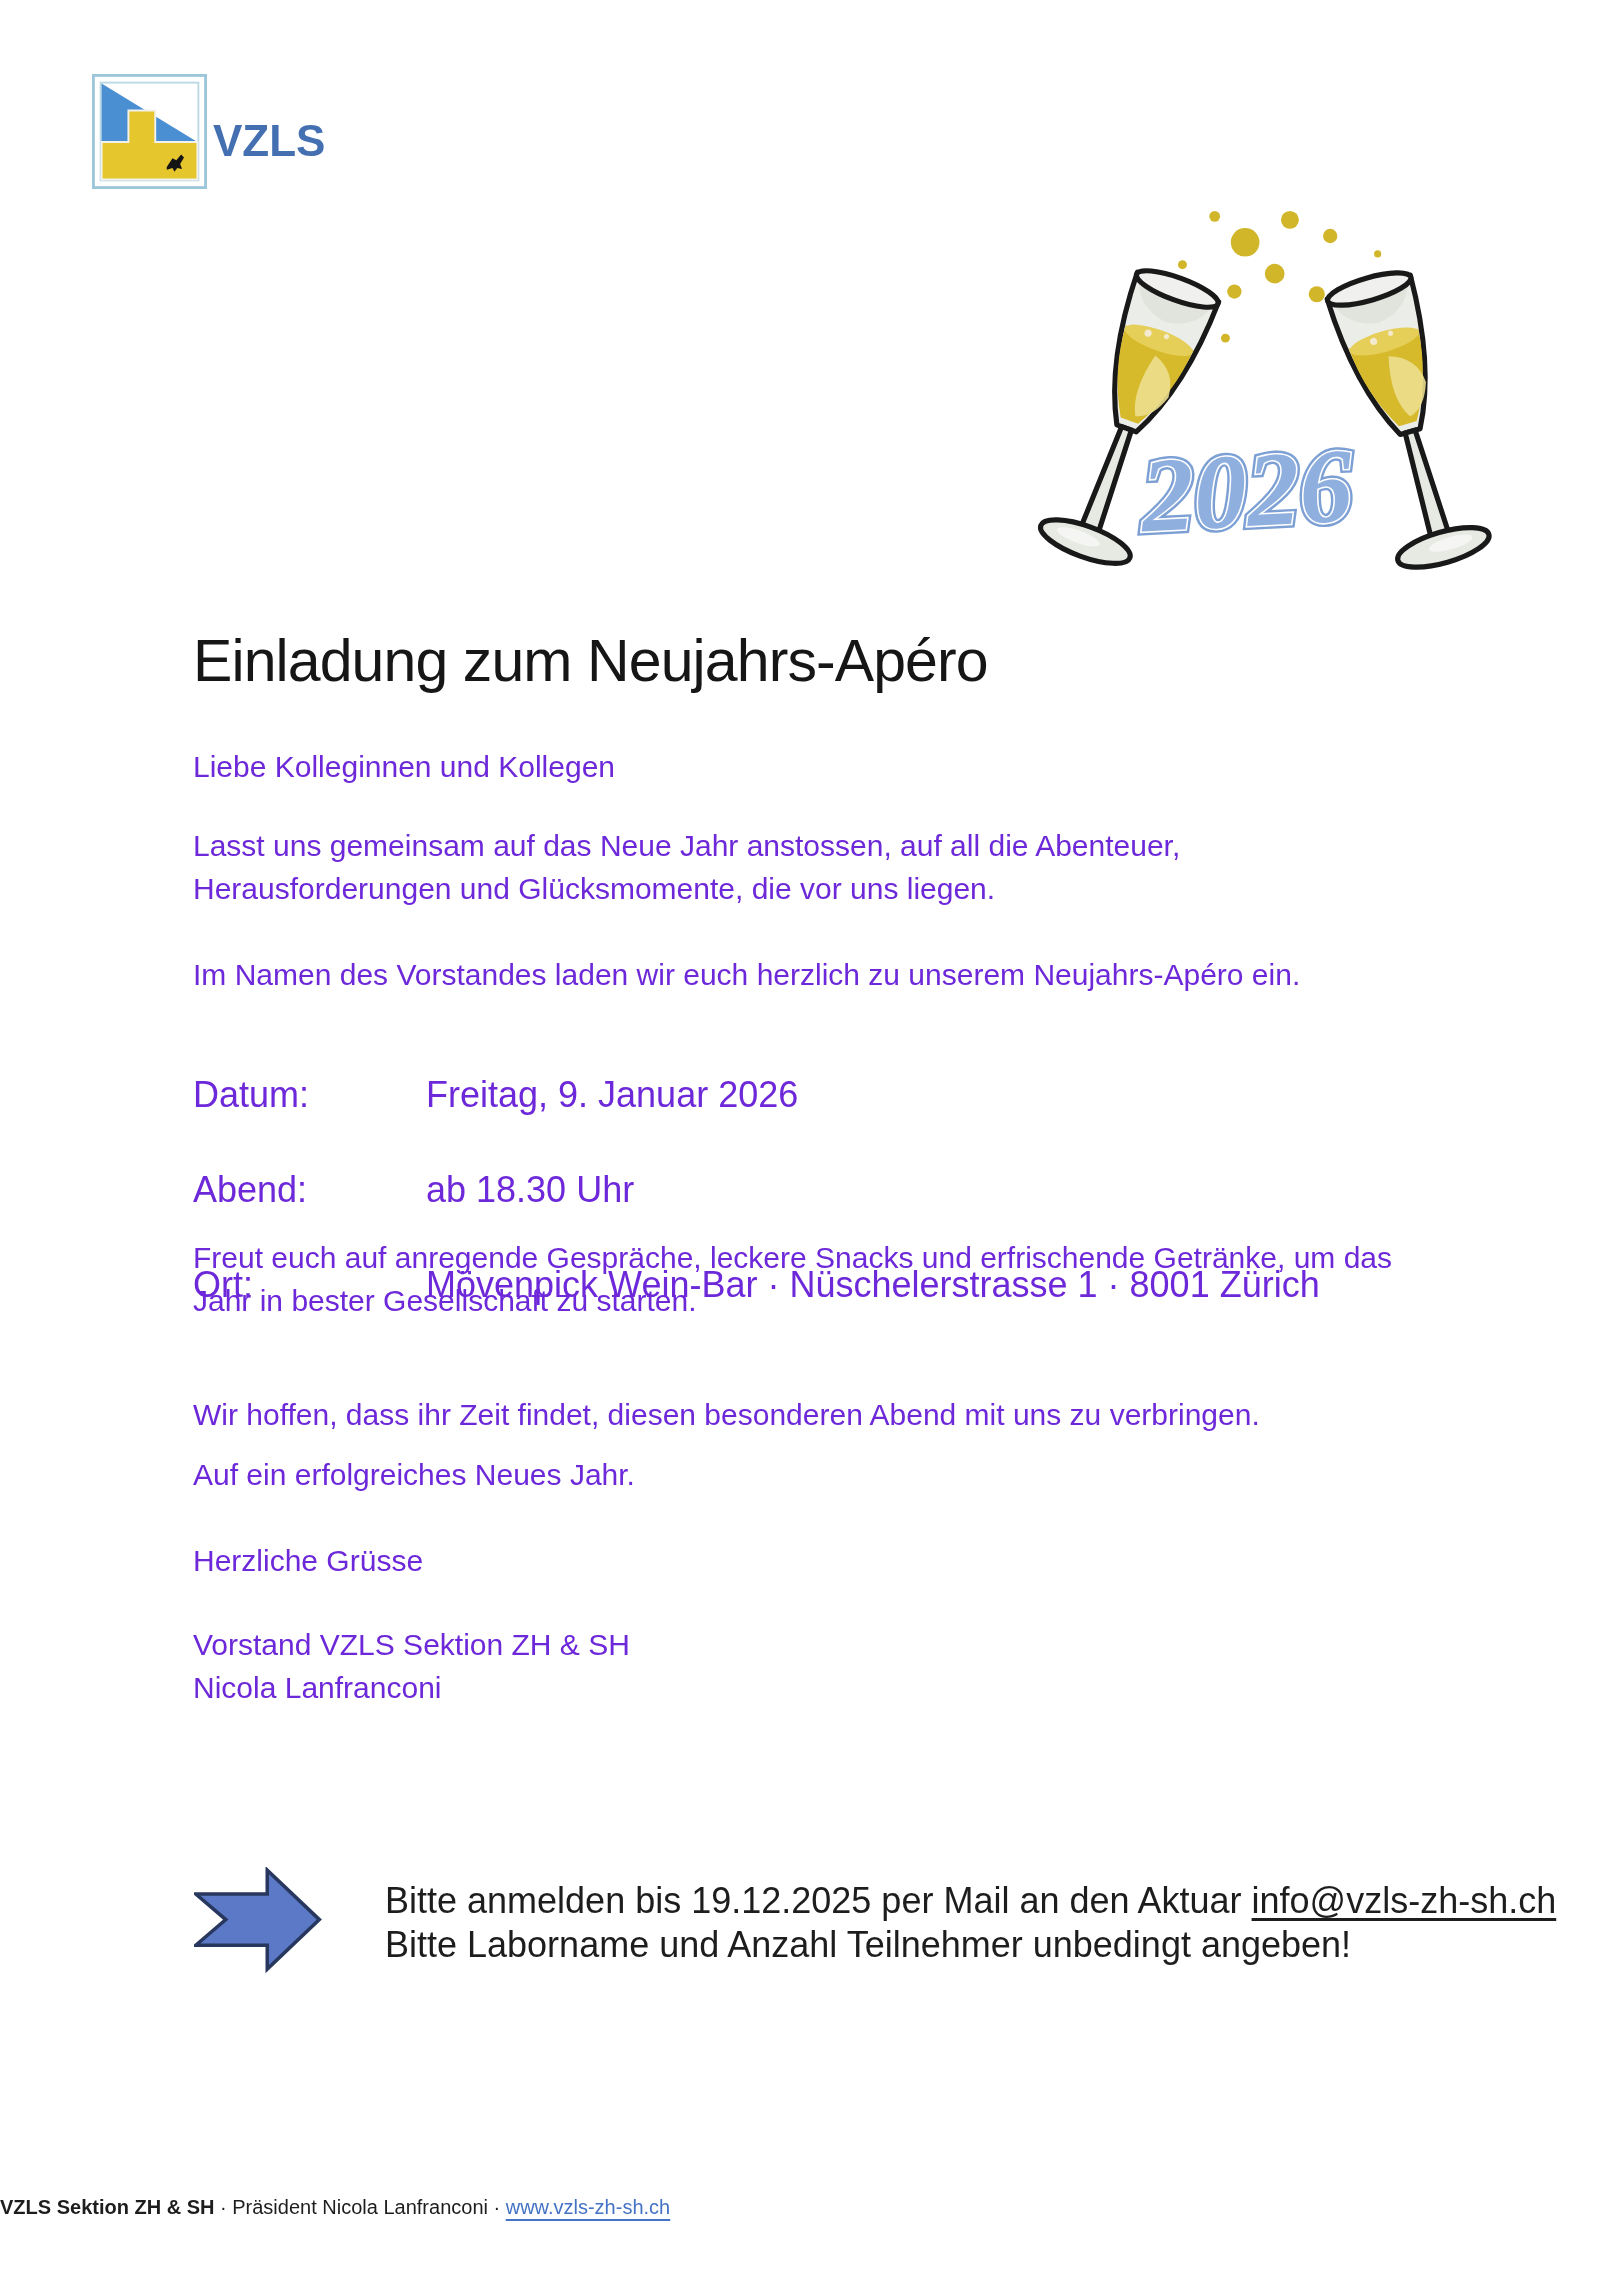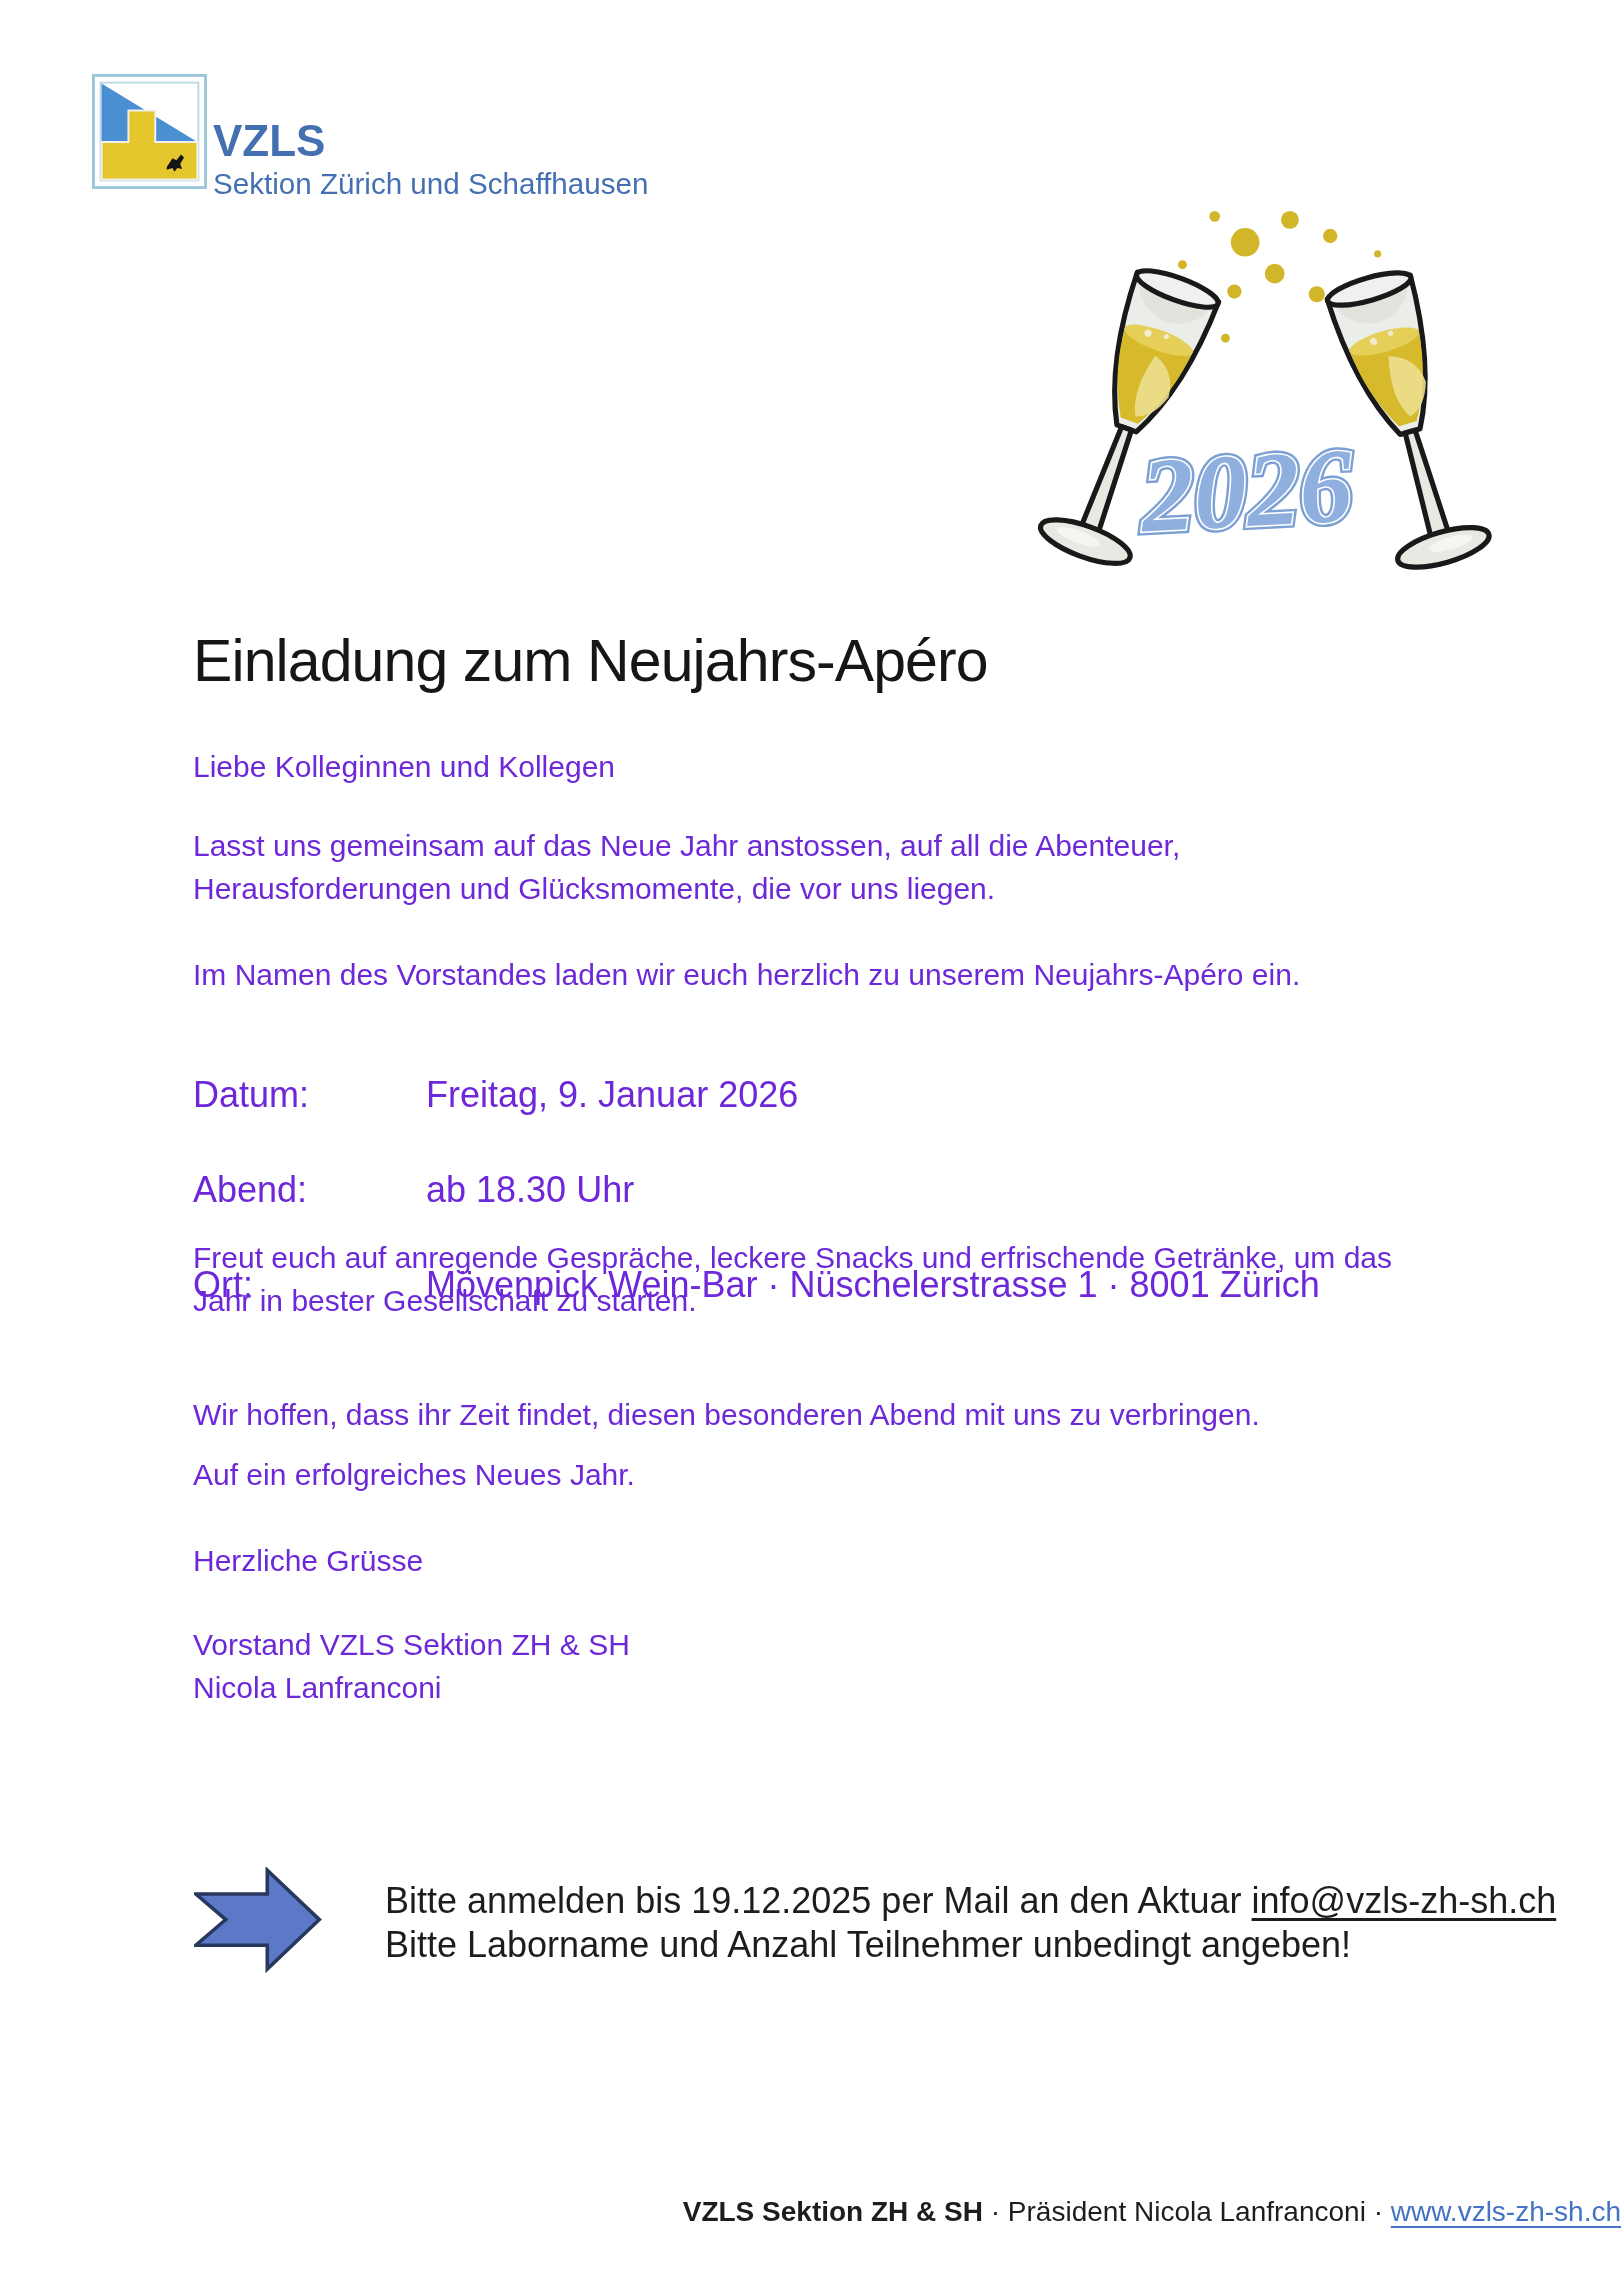--- a/index.html
+++ b/index.html
@@ -24,41 +24,40 @@
   .details .lbl{width:193px;flex:0 0 193px;}
   .para3{left:193px;top:1236px;}
   .para4{left:193px;top:1365px;margin-top:28px;}
   .para5{left:193px;top:1453px;}
   .closing{left:193px;top:1539px;}
   .signature{left:193px;top:1623px;}
   
   .note{left:385px;top:1879px;font-size:36px;line-height:44px;}
   .note a{color:inherit;text-decoration:underline;text-underline-offset:5.4px;}
   
-  .footer{left:0;top:2196px;width:1621px;text-align:right;font-size:28px;color:#1d1d1d;}
+  .footer{left:0;top:2196px;width:1621px;text-align:left;font-size:20px;color:#1d1d1d;}
   .footer .org{font-weight:bold;}
   .footer a{color:#4472c4;text-decoration:underline;text-underline-offset:4.5px;}
 </style>
 </head>
 <body>
 
 <svg class="abs" style="left:92px;top:74px;" width="115" height="115" viewBox="0 0 120 120" aria-hidden="true">
   <rect x="1.5" y="1.5" width="117" height="117" fill="#ffffff" stroke="#9cc6da" stroke-width="3"></rect>
   <rect x="9" y="9" width="102" height="102" fill="#ffffff" stroke="#bcd9e6" stroke-width="2"></rect>
 
   <polygon points="10,10 110,71 10,71" fill="#4a8fd2"></polygon>
 
   <path d="M10,71 h28 v-33 h28 v33 h44 v39 H10 Z" fill="#e5c62d" stroke="#f2f2ea" stroke-width="2"></path>
 
   <path d="M78,97 l6,-9 l4,2 l5,-6 l3,3 l-4,7 l2,5 l-5,-1 l-3,4 l-2,-4 l-6,2 Z" fill="#141414"></path>
 </svg>
 
 <div class="abs brand-text">
   <div class="brand-org">VZLS</div>
-  <div class="brand-section">Sektion Zürich und Schaffhausen</div>
 </div>
 
 <svg class="abs" style="left:1021px;top:202px;" width="502" height="394" viewBox="0 0 560 440" aria-hidden="true">
 
   <g fill="#d2b62a">
     <circle cx="250" cy="45" r="16"></circle>
       <circle cx="300" cy="20" r="10"></circle>
     <circle cx="216" cy="16" r="6"></circle>
       <circle cx="345" cy="38" r="8"></circle>
     <circle cx="283" cy="80" r="11"></circle>

